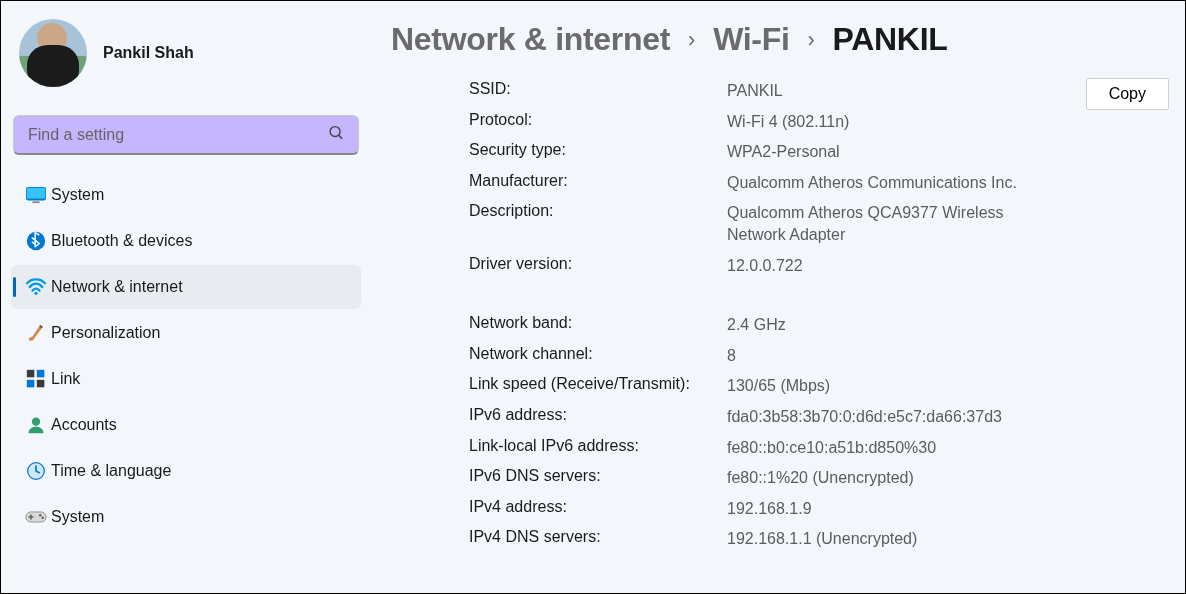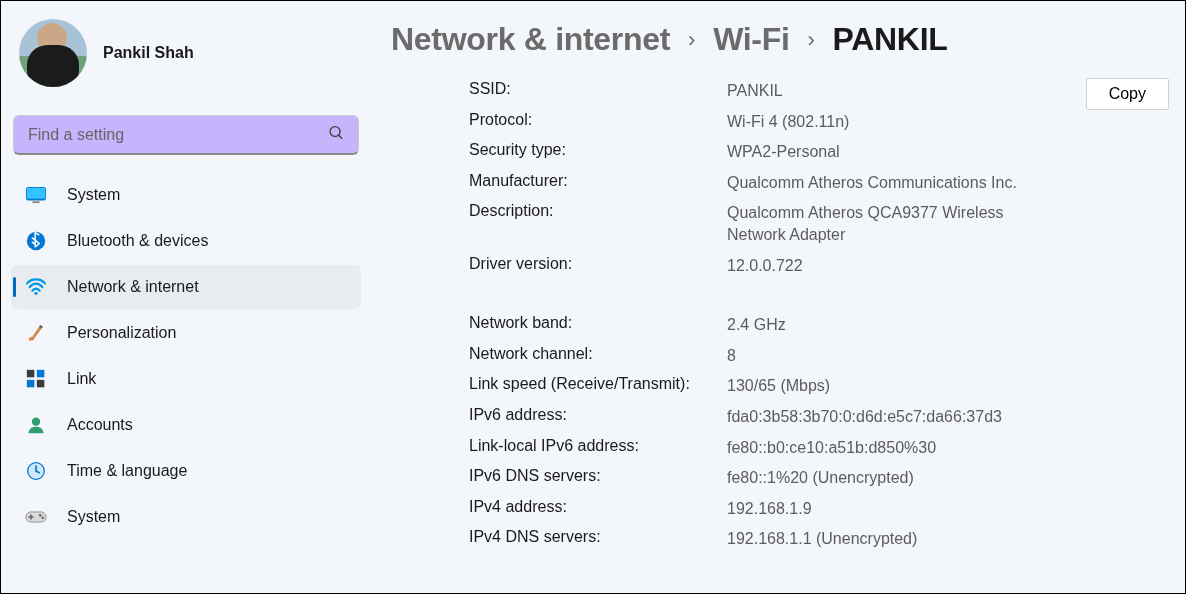--- a/index.html
+++ b/index.html
@@ -81,21 +81,21 @@
 }
 .nav {
   display: flex;
   flex-direction: column;
   gap: 2px;
   padding: 0 2px;
 }
 .nav-item {
   display: flex;
   align-items: center;
-  gap: 20px;
+  gap: 4px;
   height: 44px;
   padding: 0 12px 0 14px;
   border-radius: 6px;
   font-size: 16px;
   color: #1a1a1a;
   cursor: pointer;
   position: relative;
 }
 .nav-item.selected {
   background: #e8ecf1;

